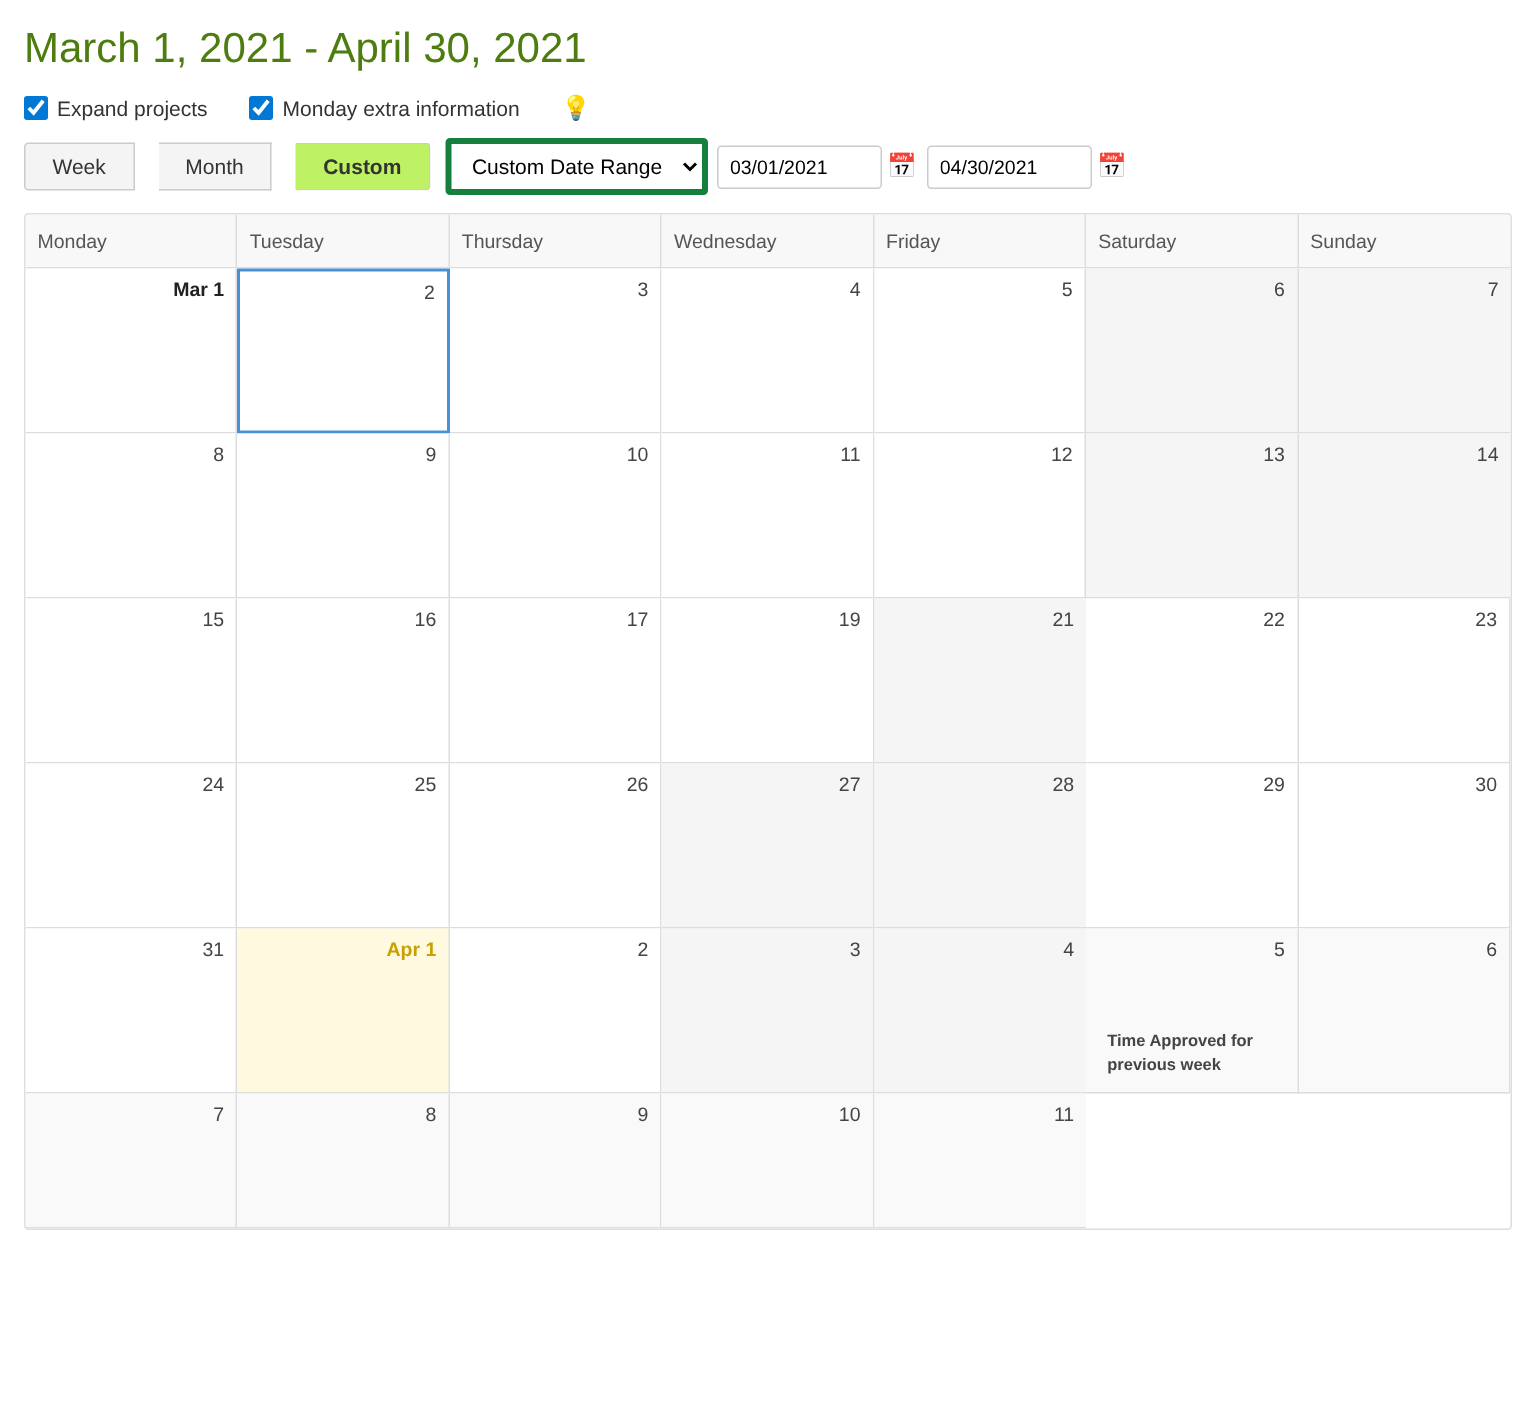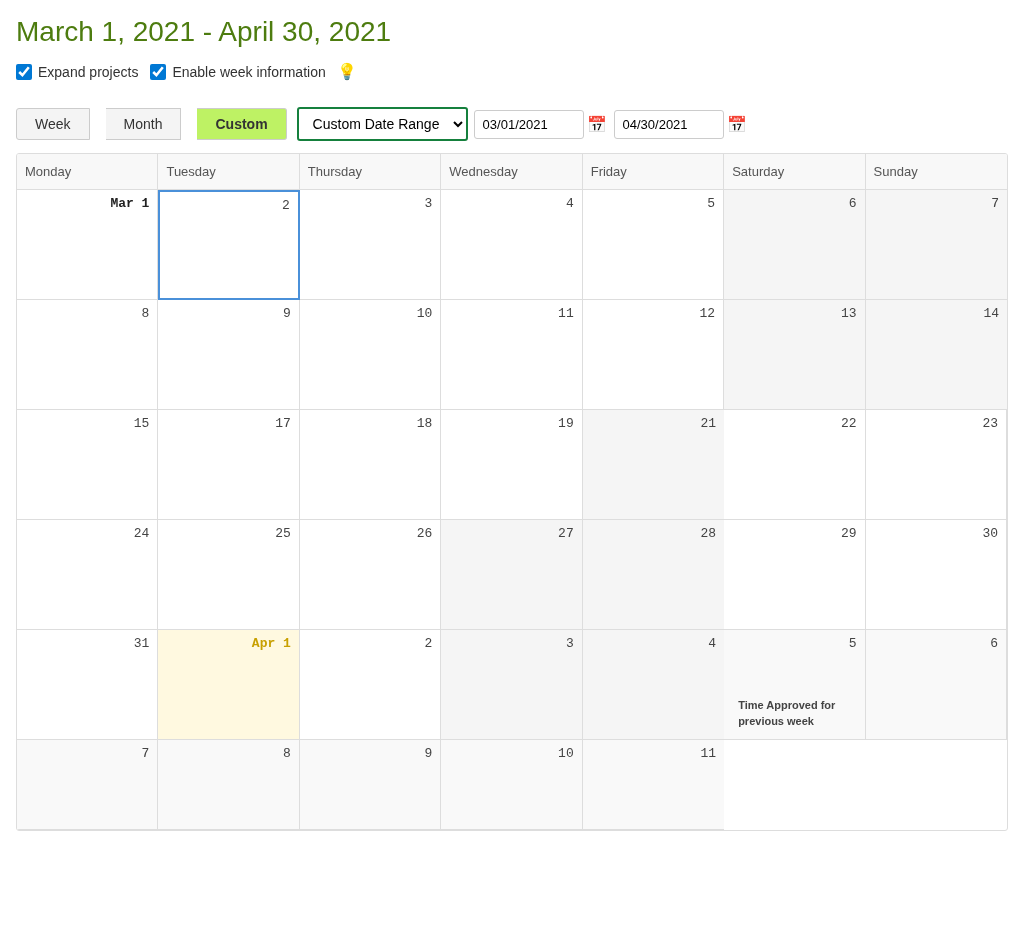--- a/index.html
+++ b/index.html
@@ -1,32 +1,32 @@
 <!DOCTYPE html>
 <html><head>
   <meta charset="utf-8">
   <style>
     * { box-sizing: border-box; margin: 0; padding: 0; }
     body { font-family: 'Segoe UI', Arial, sans-serif; background: #fff; color: #333; font-size: 14px; padding: 16px; }
 
     .page-title { font-size: 28px; font-weight: 400; margin-bottom: 14px; color: #4d7c0f; }
 
-    .controls-row { display: flex; align-items: center; gap: 12px; margin-bottom: 26px; flex-wrap: wrap; }
+    .controls-row { display: flex; align-items: center; gap: 28px; margin-bottom: 10px; flex-wrap: wrap; }
     .checkbox-label { display: flex; align-items: center; gap: 6px; font-size: 14px; cursor: pointer; }
     .checkbox-label input[type="checkbox"] { width: 16px; height: 16px; accent-color: #0078d4; cursor: pointer; }
     .lightbulb-icon { color: #888; font-size: 16px; }
 
     .tab-bar { display: flex; align-items: center; gap: 16px; margin-bottom: 0; }
     .tab-btn { padding: 7px 18px; border: 1px solid #ccc; background: #f4f4f4; cursor: pointer; font-size: 14px; color: #333; }
     .tab-btn:first-child { border-radius: 3px 0 0 3px; }
     .tab-btn.active { background: #bef264; font-weight: 600; }
     .tab-btn:not(:first-child) { border-left: none; }
     .tab-btn:last-child { border-radius: 0 3px 3px 0; }
 
-    .date-range-select { margin-left: 10px; padding: 6px 10px; border: 2px solid #15803d; border-radius: 3px; background: #fff; font-size: 14px; cursor: pointer; }
+    .date-range-select { margin-left: 10px; padding: 6px 10px; border: 4px solid #15803d; border-radius: 3px; background: #fff; font-size: 14px; cursor: pointer; }
 
     .date-input-wrap { display: flex; align-items: center; gap: 4px; margin-left: 6px; }
     .date-input { padding: 6px 8px; border: 1px solid #ccc; border-radius: 3px; font-size: 13px; width: 110px; }
     .calendar-icon { color: #555; font-size: 16px; cursor: pointer; }
 
     .view-tabs-row { display: flex; align-items: center; gap: 0; margin-bottom: 12px; }
 
     
     .calendar-container { border: 1px solid #ddd; border-radius: 3px; overflow: hidden; }
     .calendar-header { display: grid; grid-template-columns: repeat(7, 1fr); background: #f8f8f8; border-bottom: 1px solid #ddd; }
@@ -36,39 +36,39 @@
     .calendar-grid { display: grid; grid-template-columns: repeat(7, 1fr); }
     .cal-cell { min-height: 110px; border-right: 1px solid #ddd; border-bottom: 1px solid #ddd; padding: 6px 8px; vertical-align: top; position: relative; background: #fff; }
     .cal-cell:last-child { border-right: none; }
     .cal-cell.weekend { background: #f5f5f5; }
     .cal-cell.other-month { background: #f9f9f9; }
     .cal-cell.today-highlight { background: #fff9e0; }
     .cal-cell.selected-today { border: 2px solid #4a90d9; background: #fff; }
 
     .cal-cell.last-row { min-height: 90px; }
 
-    .date-num { font-size: 13px; color: #444; text-align: right; font-family: Liberation Mono, monospace; }
+    .date-num { font-size: 13px; color: #444; text-align: right; }
     .date-num.bold-date { font-weight: 700; color: #222; }
     .date-num.colored { color: #c8a000; font-weight: 600; }
 
     .bottom-label { font-size: 11px; color: #444; font-weight: 600; padding: 4px 6px; line-height: 1.4; }
   </style>
 </head>
 <body>
 
 <div class="page-title">March 1, 2021 - April 30, 2021</div>
 
 <div class="controls-row">
   <label class="checkbox-label">
     <input type="checkbox" checked="" style="">
     <span>Expand projects</span>
   </label>
   <label class="checkbox-label">
     <input type="checkbox" checked="" style="">
-    <span>Enable week information</span>
+    <span>Monday extra information</span>
   </label>
   <span class="lightbulb-icon">💡</span>
 </div>
 
 <div class="view-tabs-row">
   <div class="tab-bar">
     <button class="tab-btn">Week</button>
     <button class="tab-btn">Month</button>
     <button class="tab-btn active">Custom</button>
   </div>
@@ -139,24 +139,24 @@
       <div class="cal-cell weekend">
         <div class="date-num">13</div>
       </div>
       <div class="cal-cell weekend" style="border-right: none;">
         <div class="date-num">14</div>
       </div>
       <div class="cal-cell">
         <div class="date-num">15</div>
       </div>
       <div class="cal-cell">
+        <div class="date-num">16</div>
+      </div>
+      <div class="cal-cell">
         <div class="date-num">17</div>
-      </div>
-      <div class="cal-cell">
-        <div class="date-num">18</div>
       </div>
       <div class="cal-cell">
         <div class="date-num">19</div>
       </div>
       <div class="cal-cell weekend" style="border-right: none;">
         <div class="date-num">21</div>
       </div>
       <div class="cal-cell">
         <div class="date-num">22</div>
       </div>

